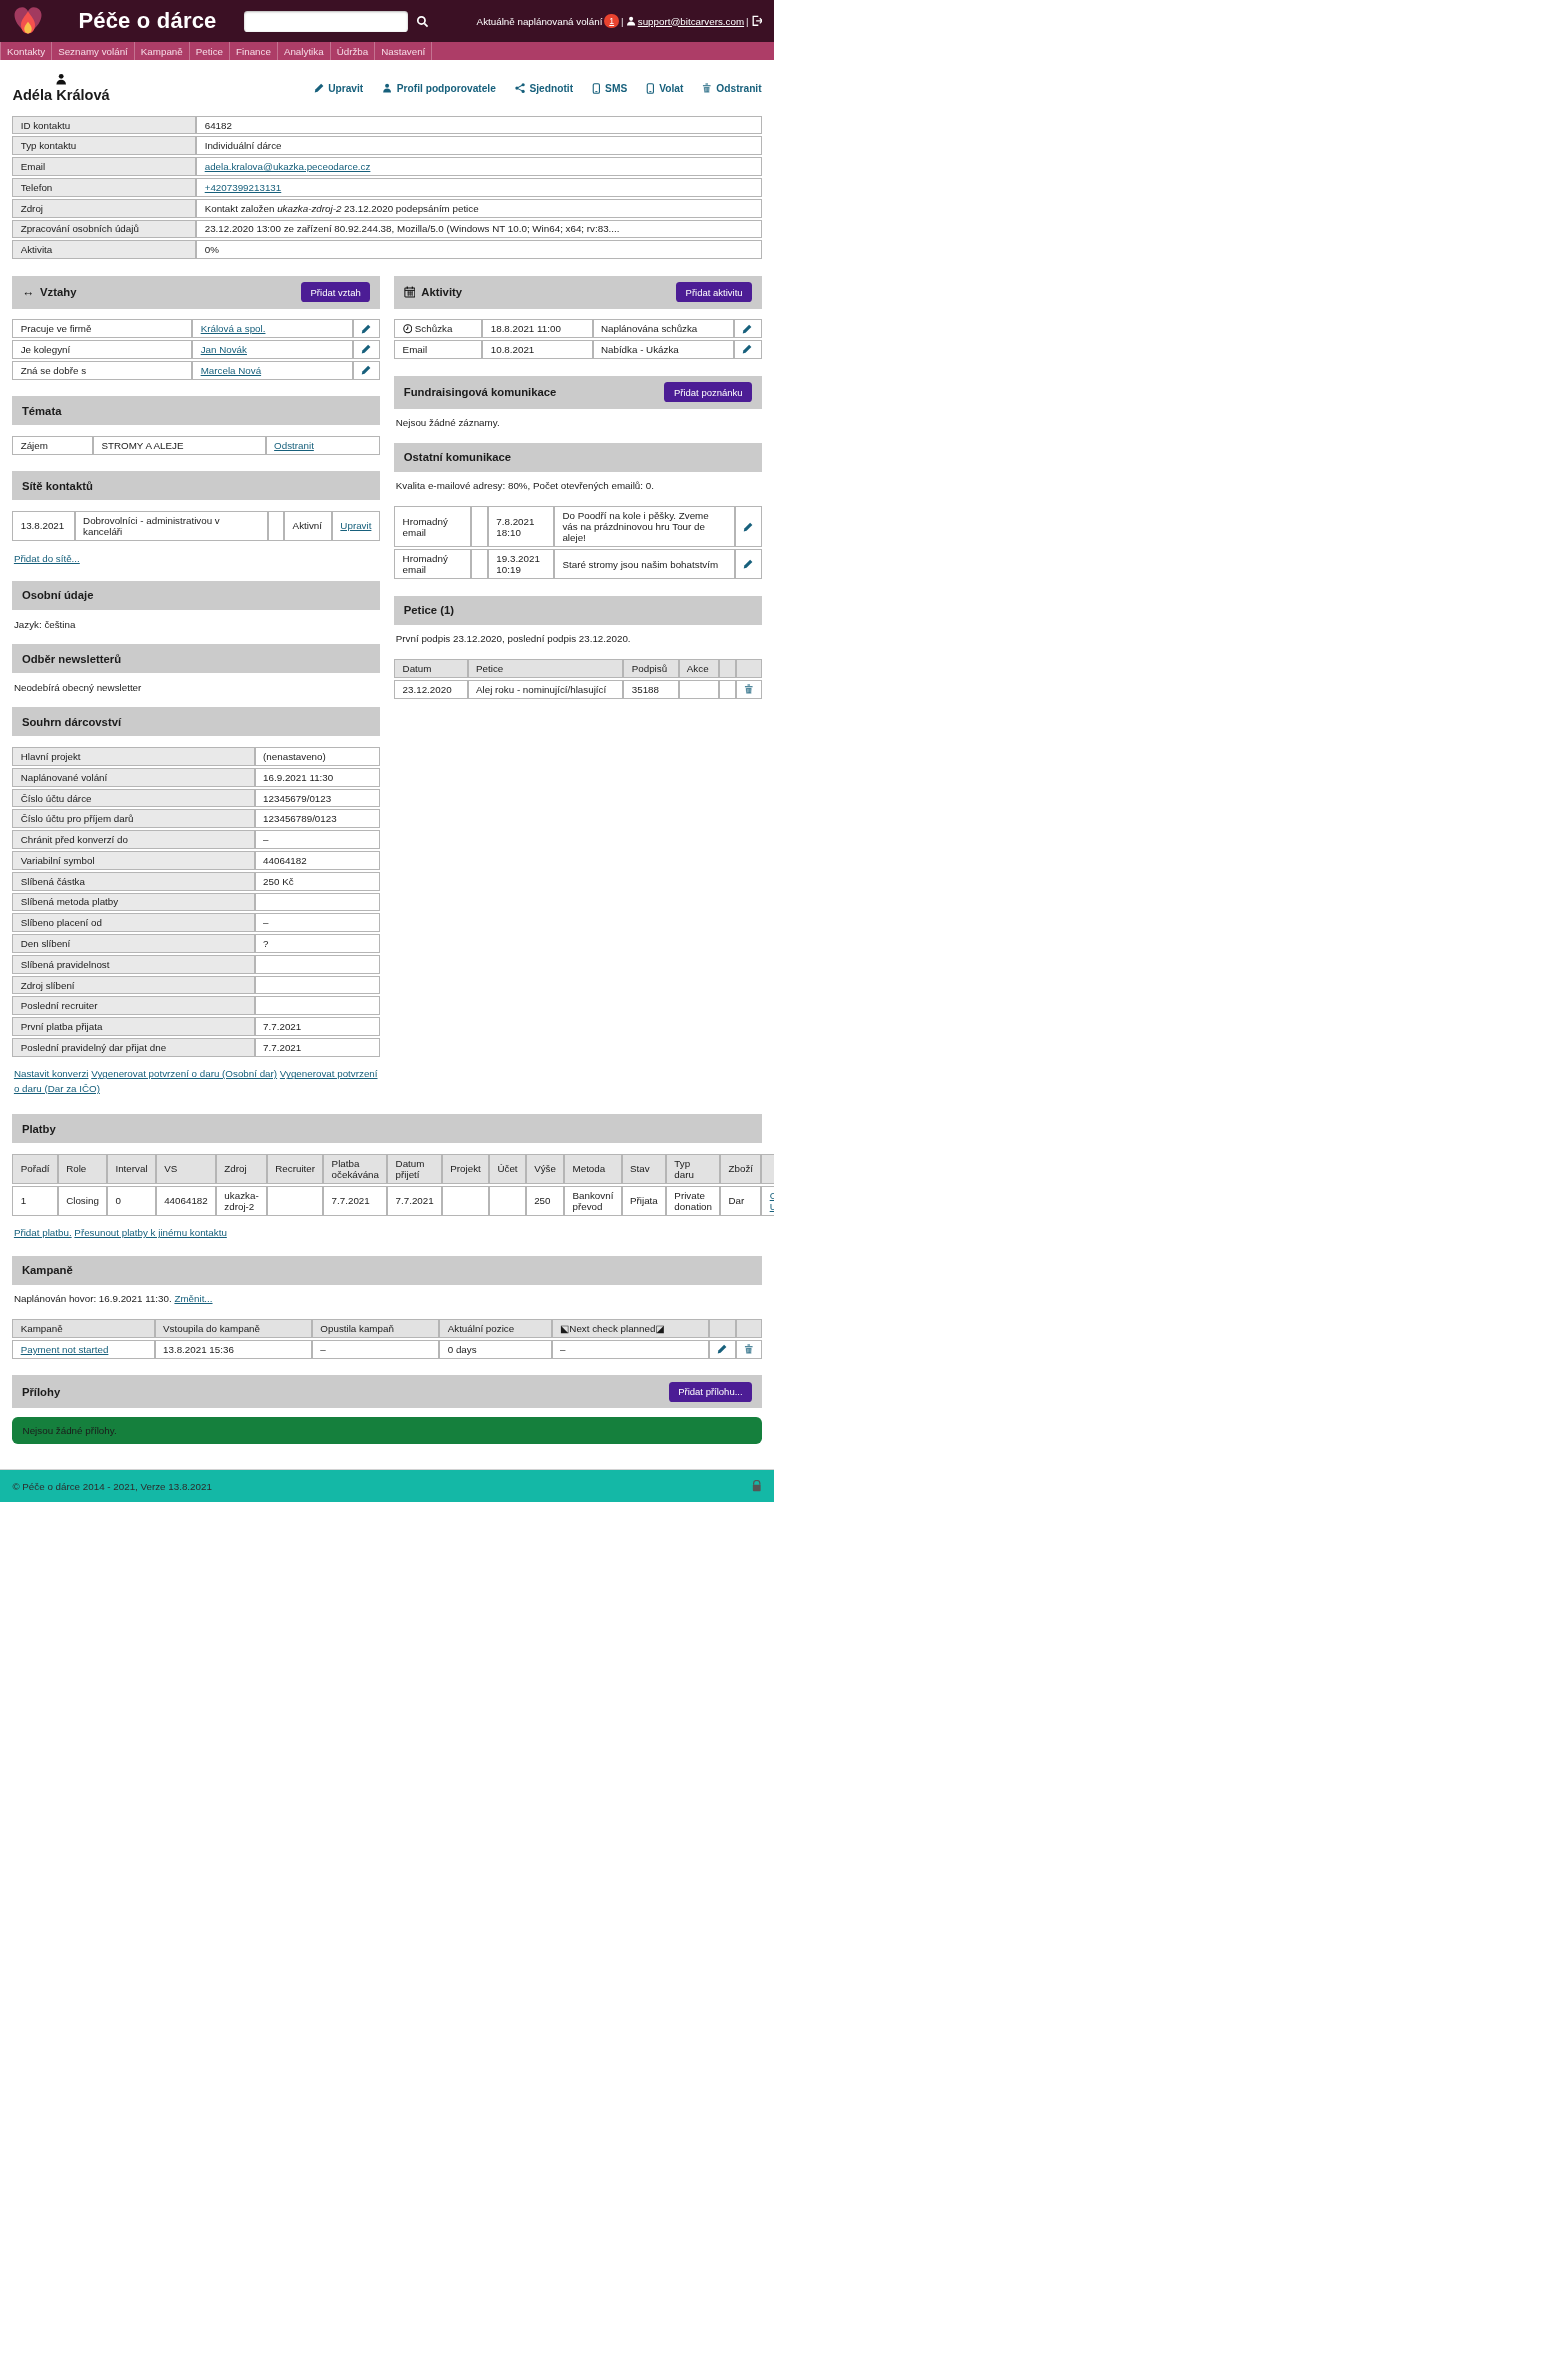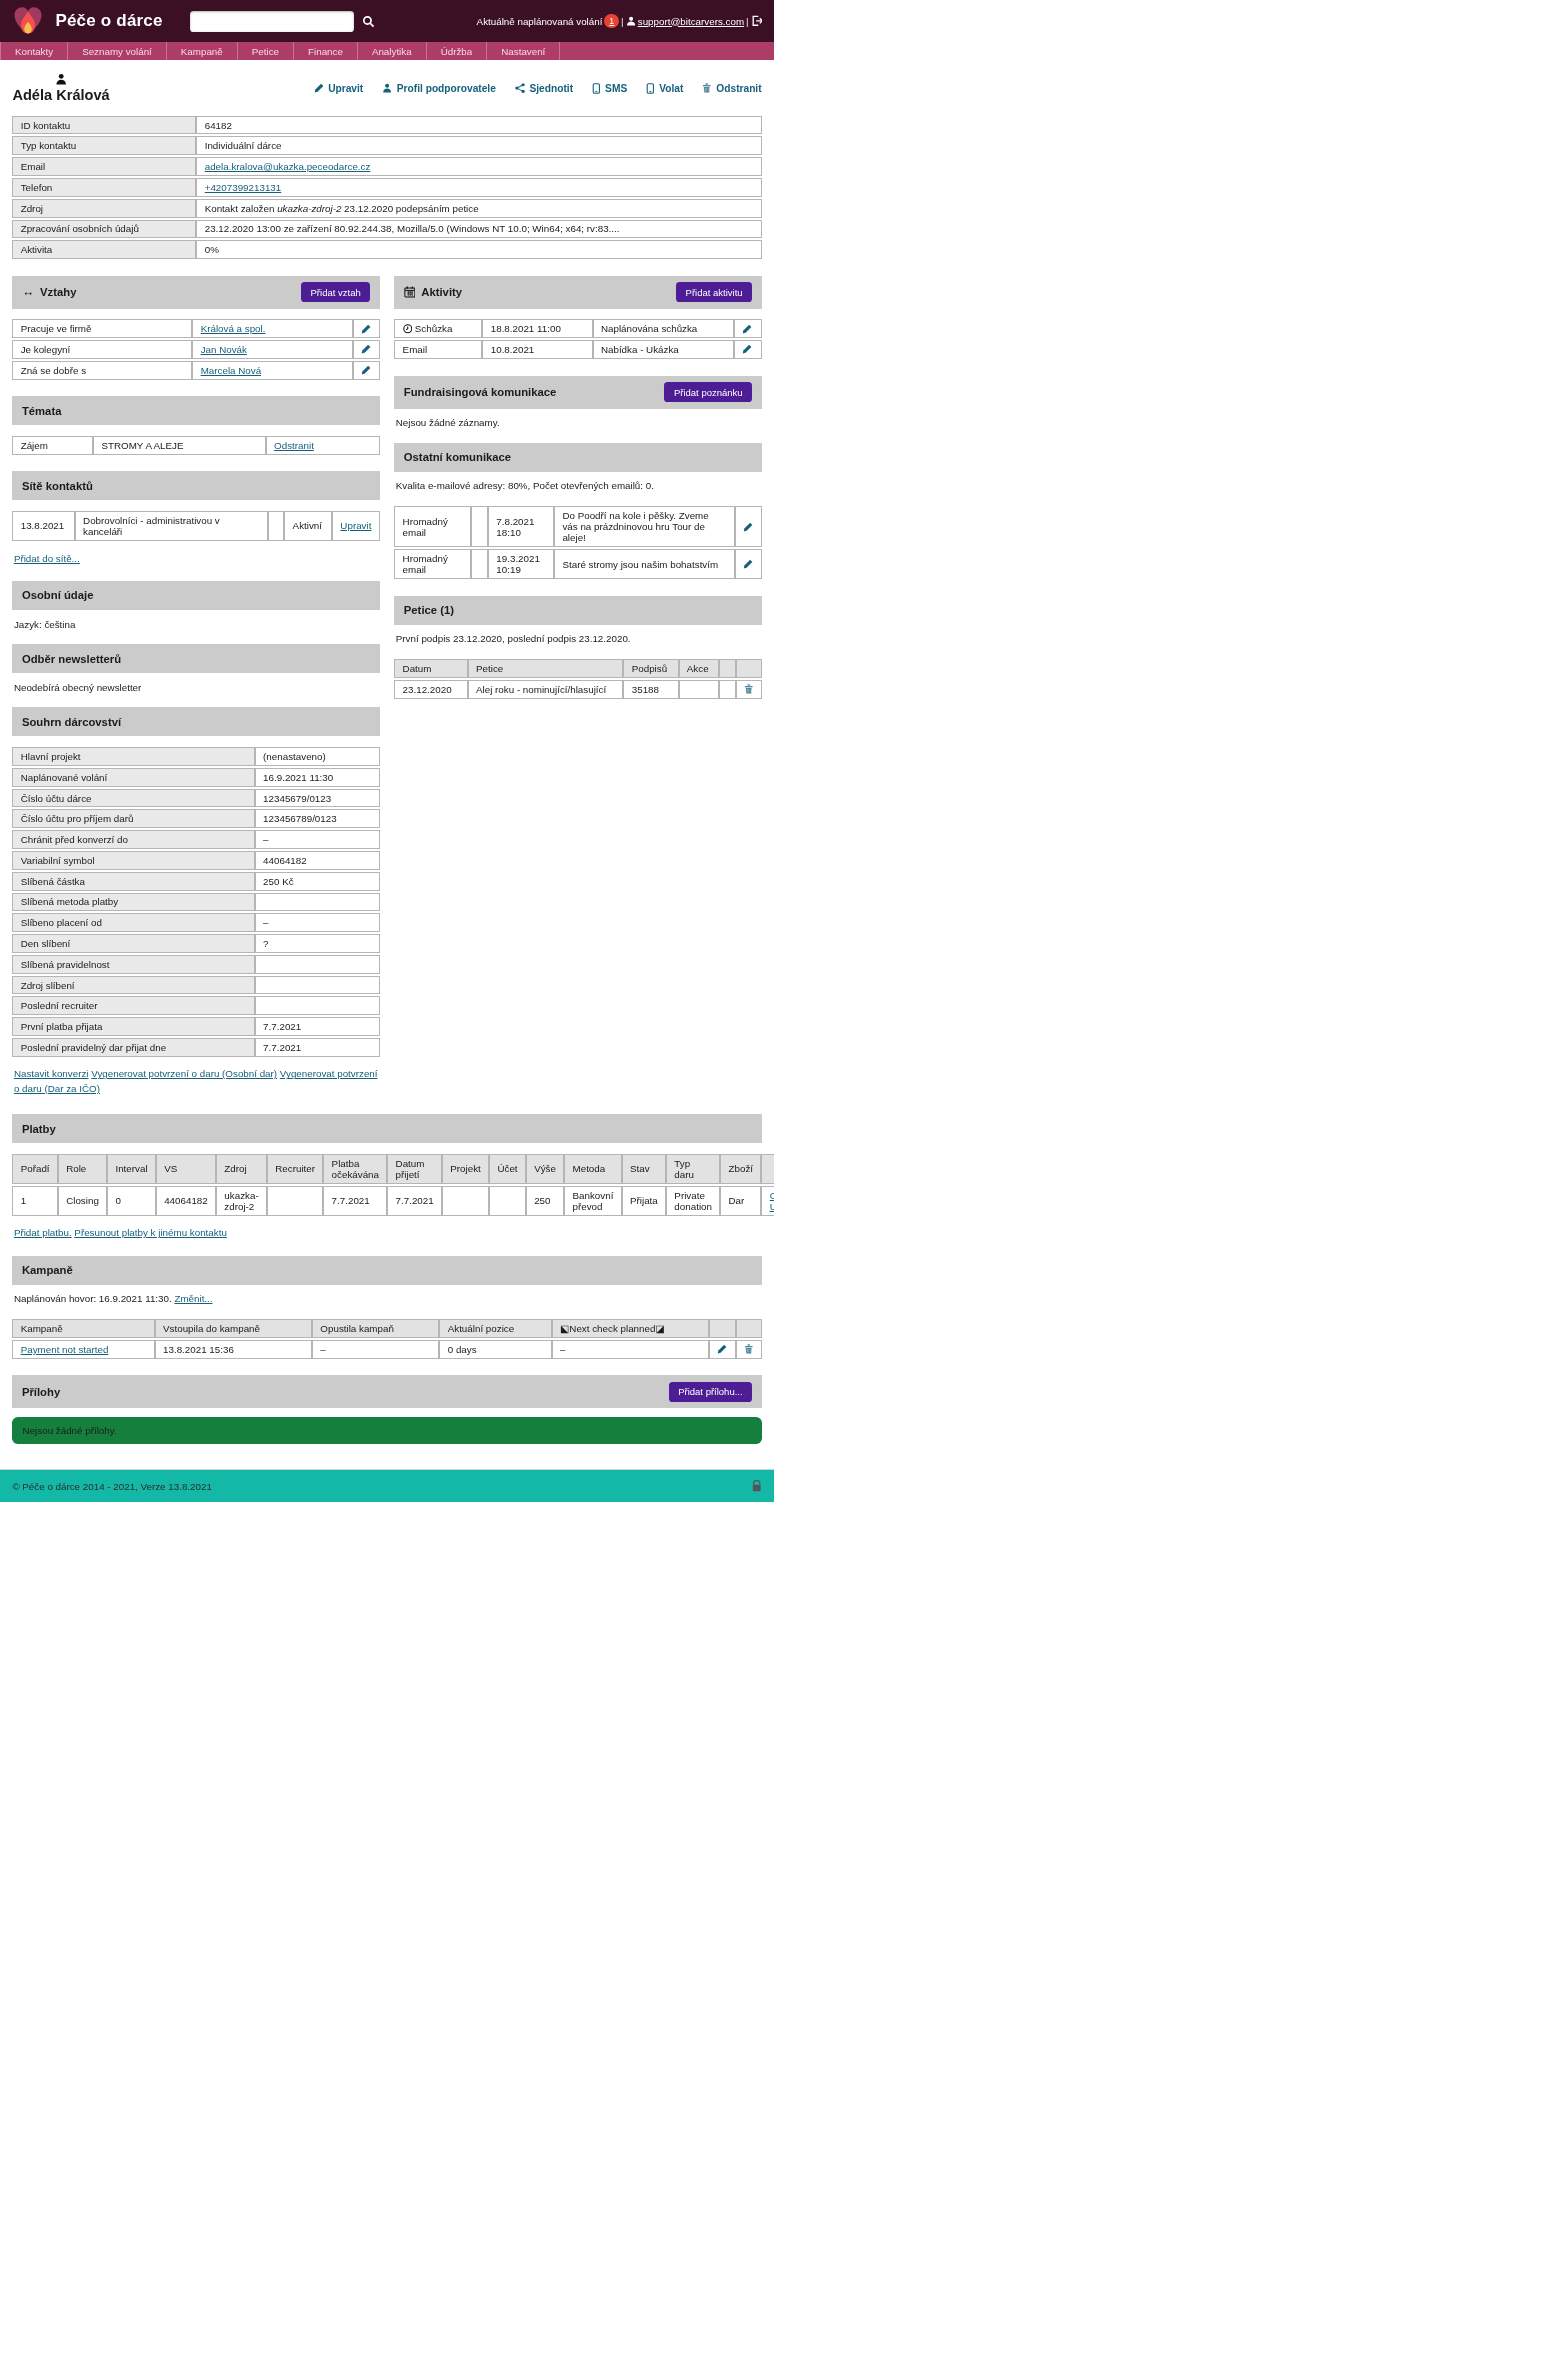--- a/index.html
+++ b/index.html
@@ -9,40 +9,40 @@
     font-family:"Liberation Sans", sans-serif; font-size:9.8px;
   }
   a { color:#17607c; }
   
   .topbar {
     background:#3b1024; color:#fff; height:42px;
     display:flex; align-items:center; padding:0 11.7px; gap:10.2px;
   }
   .brand { display:flex; align-items:center; gap:11.7px; }
   .logo svg { display:block; }
-  .app-title { font-size:17px; font-weight:bold; letter-spacing:0.2px; }
+  .app-title { font-size:22px; font-weight:bold; letter-spacing:0.2px;margin-left:23px; }
   .searchwrap { display:flex; align-items:center; gap:7.3px; margin-left:17.5px; }
   .search-input {
     width:164px; height:21px; border:none; border-radius:3.6px;
     background:#fff; box-shadow:inset 0 0.7px 2.2px rgba(0,0,0,.35);
     padding:0 5.8px; font-size:9.5px; outline:none;
   }
   .topright { margin-left:auto; display:flex; align-items:center; gap:2px; font-size:9.8px; white-space:nowrap; }
   .topright a { color:#fff; }
   .badge {
     background:#e8432f; color:#fff; border-radius:50%; min-width:14.6px; height:14.6px;
     display:inline-flex; align-items:center; justify-content:center;
     font-size:8.7px; text-decoration:underline; padding:0 2.9px;
   }
   .sep { opacity:.9; }
   
   .nav { background:#ad3d67; display:flex; height:18px; }
   .nav a {
     color:#f6dbe6; text-decoration:none; font-size:9.8px;
-    padding:0 14px; display:flex; align-items:center;
+    padding:0 6px; display:flex; align-items:center;
     border-right:0.7px solid rgba(255,255,255,.28);
   }
   .nav a:first-child { border-left:0.7px solid rgba(255,255,255,.28); }
   
   .main { padding:8.7px 12.4px 0 12.4px; }
   .contact-head { display:flex; align-items:center; margin:4.4px 0 10.2px 0; }
   .contact-name { font-size:14.6px; font-weight:bold; display:flex; align-items:center; gap:2px;flex-direction:column; }
   .toolbar { margin-left:auto; display:flex; gap:19px; }
   .toolbar a { text-decoration:none; font-size:10.2px; display:flex; align-items:center; gap:4.4px; font-weight:600; }
   .icn { display:inline-flex; vertical-align:-1.5px; }

